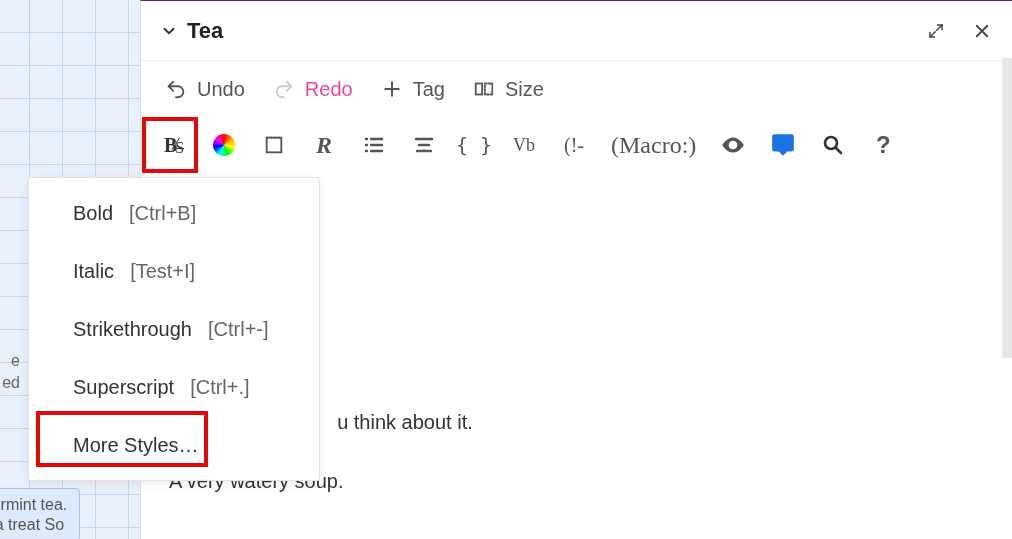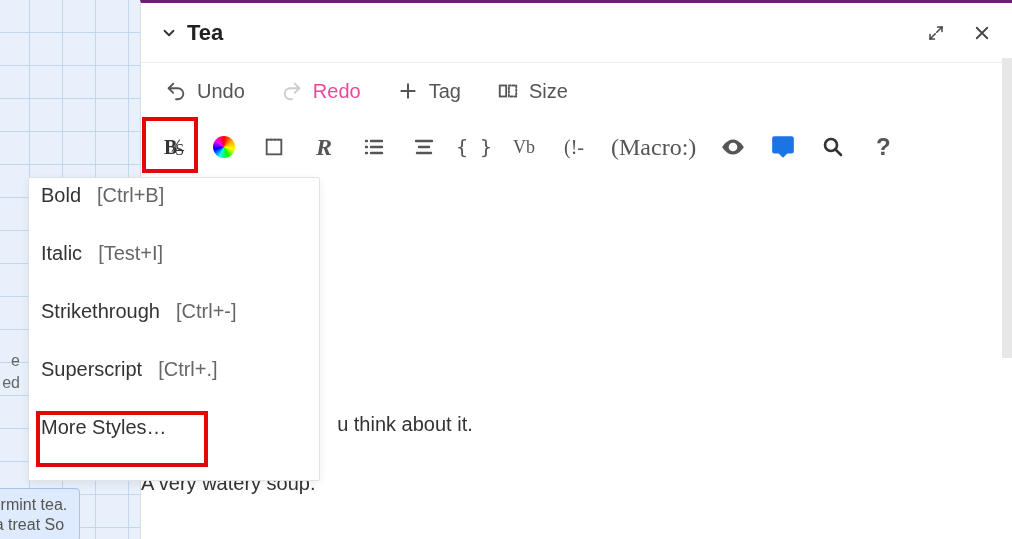--- a/index.html
+++ b/index.html
@@ -19,21 +19,21 @@
       linear-gradient(#c3d6f0 1px, transparent 1px),
       linear-gradient(90deg, #c3d6f0 1px, transparent 1px);
     background-size: 33px 33px;
     background-position: -4px -1px;
   }
   .panel {
     position: absolute;
     left: 140px; top: 0; right: 0; bottom: 0;
     background: #fff;
     border-left: 1px solid #ddd;
-    border-top: 3px solid #701a75;
+    border-top: 1px solid #701a75;
   }
   .titlebar {
     display: flex; align-items: center;
     height: 60px;
     padding: 0 18px 0 18px;
     border-bottom: 1px solid #eee;
   }
   .titlebar .chev {
     width: 20px; height: 20px; margin-right: 8px;
     display: inline-flex; align-items: center; justify-content: center;
@@ -50,21 +50,21 @@
     width: 24px; height: 24px;
     display: inline-flex; align-items: center; justify-content: center;
     color: #444;
     margin-left: 22px;
     cursor: pointer;
   }
   .toolbar1 {
     display: flex; align-items: center;
     height: 56px;
     padding: 0 10px;
-    gap: 8px;
+    gap: 0;
   }
   .tb1-item {
     display: inline-flex; align-items: center;
     padding: 6px 14px;
     color: #555;
     font-size: 20px;
     cursor: pointer;
     gap: 10px;
   }
   .tb1-item.disabled { color: #ec4899; cursor: default; text-align: center; }
@@ -111,39 +111,39 @@
     left: 28px; top: 177px;
     width: 292px;
     background: #fff;
     border: 1px solid #e2e2e2;
     border-radius: 2px;
     box-shadow: 0 3px 10px rgba(0,0,0,0.07);
     z-index: 10;
     padding: 6px 0;
   }
   .dd-item {
-    display: flex; align-items: flex-start;
+    display: flex; align-items: center;
     height: 58px;
-    padding: 0 12px;
+    padding: 0 44px;
     font-size: 20px;
     color: #333;
     cursor: pointer;
     gap: 16px;
   }
   .dd-label { color: #333; }
   .dd-accel { color: #666; }
 
   .body-text {
     position: absolute;
     left: 0; top: 410px;
     font-size: 20px;
     color: #333;
   }
   .body-text .l1 { color: #333; }
-  .body-text .l2 { color: #333; margin-top: 36px; }
+  .body-text .l2 { color: #333; margin-top: 36px; margin-left: 28px; }
 
   .left-snippet1 {
     position: absolute;
     left: -10px; top: 350px;
     width: 30px;
     text-align: right;
     font-size: 16px;
     color: #666;
     line-height: 22px;
   }

